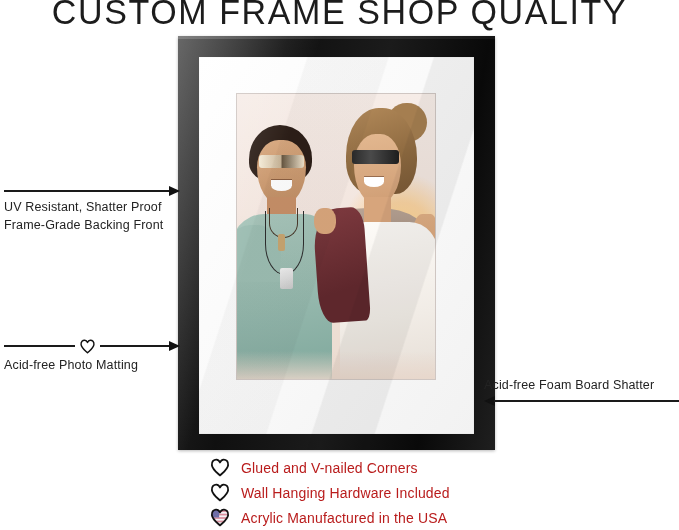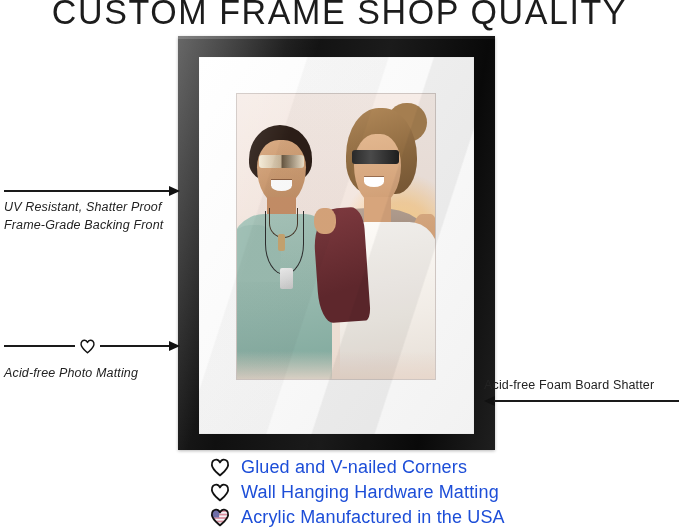--- a/index.html
+++ b/index.html
@@ -308,24 +308,24 @@
     border-right: 11px solid #111111;
     margin-right: -1px;
   }
   .heart-mid {
     width: 17px; height: 15px;
     margin: 0 4px;
     flex: 0 0 auto;
   }
 
   
-  #callout-acrylic { left: 4px; top: 185px; width: 176px; font-style: italic; }
+  #callout-acrylic { left: 4px; top: 185px; width: 176px; }
   #callout-acrylic .label { margin-top: 3px; }
   #callout-matting { left: 4px; top: 340px; width: 176px; }
-  #callout-matting .label { margin-top: 14px; font-style: italic; }
+  #callout-matting .label { margin-top: 6px; }
   #callout-wood    { left: 493px; top: 218px; width: 186px; }
   #callout-wood .arrow-row { margin-top: 2px; }
   #callout-foam    { left: 484px; top: 378px; width: 195px; }
   #callout-foam .arrow-row { margin-top: 2px; }
 
   
   .features {
     position: absolute;
     left: 209px;
     top: 455px;
@@ -335,22 +335,22 @@
     display: flex;
     align-items: center;
     height: 25px;
   }
   .feature .f-icon {
     width: 22px; height: 19px;
     flex: 0 0 auto;
     margin-right: 10px;
   }
   .feature .f-text {
-    font-size: 18px;
-    color: #1d4ed8;
+    font-size: 14px;
+    color: #b91c1c;
     letter-spacing: 0.15px;
     white-space: nowrap;
   }
 </style>
 </head>
 <body>
 
 <div id="stage">
 
   <div class="title">CUSTOM FRAME SHOP QUALITY</div>
@@ -434,21 +434,21 @@
       <svg class="f-icon" viewBox="0 0 24 22">
         <path d="M12 20.2 C9.2 17.4 3.2 13.4 2.6 8.2 C2.1 4.2 5.0 1.6 7.9 1.8 C10.0 1.95 11.3 3.5 12 5.2 C12.7 3.5 14.0 1.95 16.1 1.8 C19.0 1.6 21.9 4.2 21.4 8.2 C20.8 13.4 14.8 17.4 12 20.2 Z" fill="none" stroke="#111111" stroke-width="2.1" stroke-linejoin="round" stroke-linecap="round"></path>
       </svg>
       <span class="f-text">Glued and V-nailed Corners</span>
     </div>
 
     <div class="feature">
       <svg class="f-icon" viewBox="0 0 24 22">
         <path d="M12 20.2 C9.2 17.4 3.2 13.4 2.6 8.2 C2.1 4.2 5.0 1.6 7.9 1.8 C10.0 1.95 11.3 3.5 12 5.2 C12.7 3.5 14.0 1.95 16.1 1.8 C19.0 1.6 21.9 4.2 21.4 8.2 C20.8 13.4 14.8 17.4 12 20.2 Z" fill="none" stroke="#111111" stroke-width="2.1" stroke-linejoin="round" stroke-linecap="round"></path>
       </svg>
-      <span class="f-text">Wall Hanging Hardware Matting</span>
+      <span class="f-text">Wall Hanging Hardware Included</span>
     </div>
 
     <div class="feature">
       <svg class="f-icon" viewBox="0 0 24 22">
         <defs>
           <clipPath id="heartClip">
             <path d="M12 20.2 C9.2 17.4 3.2 13.4 2.6 8.2 C2.1 4.2 5.0 1.6 7.9 1.8 C10.0 1.95 11.3 3.5 12 5.2 C12.7 3.5 14.0 1.95 16.1 1.8 C19.0 1.6 21.9 4.2 21.4 8.2 C20.8 13.4 14.8 17.4 12 20.2 Z"></path>
           </clipPath>
         </defs>
         <g clip-path="url(#heartClip)">

